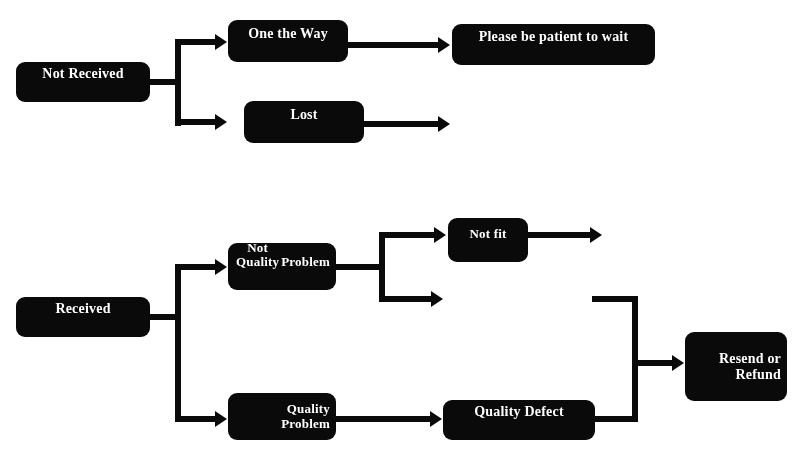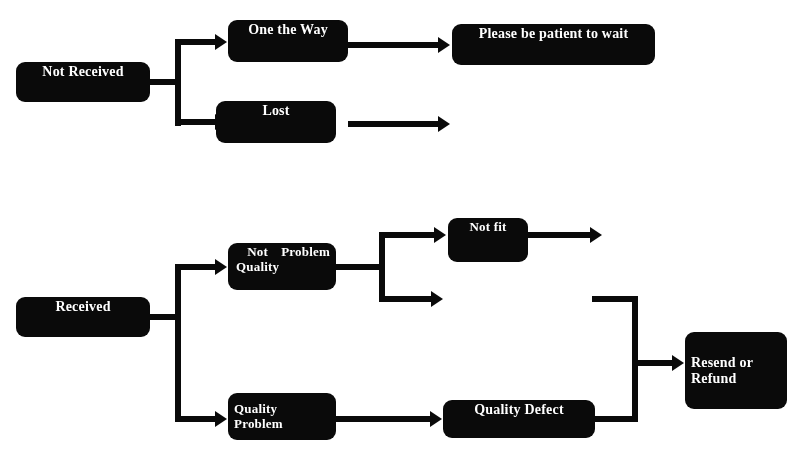--- a/index.html
+++ b/index.html
@@ -14,29 +14,29 @@
     background: #ffffff;
     overflow: hidden;
     font-family: "Liberation Serif", "DejaVu Serif", serif;
   }
   .node {
     position: absolute;
     background: #0a0a0a;
     color: #ffffff;
     border-radius: 9px;
     display: flex;
-    align-items: flex-start;
+    align-items: flex-end;
     justify-content: center;
     text-align: center;
     font-weight: bold;
     font-family: "Liberation Serif", "DejaVu Serif", serif;
     line-height: 1.12;
     letter-spacing: 0.2px;
     box-sizing: border-box;
-    padding: 2px 6px;
+    padding: 20px 6px;
     z-index: 3;
   }
   .edge {
     position: absolute;
     background: #0a0a0a;
     z-index: 1;
   }
   .edge.h { height: 6px; }
   .edge.v { width: 6px; }
   .arrow {
@@ -72,21 +72,21 @@
     <span>One the Way</span>
   </div>
 
   <div class="edge h" style="left:348px; top:42px; width:92px;"></div>
   <div class="arrow" style="left:438px; top:37px;"></div>
 
   <div class="node" style="left:452px; top:24px; width:203px; height:41px; font-size:14px;">
     <span>Please be patient to wait</span>
   </div>
 
-  <div class="node" style="left:216px; top:101px; width:120px; height:42px; font-size:14px;">
+  <div class="node" style="left:244px; top:101px; width:120px; height:42px; font-size:14px;">
     <span>Lost</span>
   </div>
 
   <div class="edge h" style="left:348px; top:121px; width:92px;"></div>
   <div class="arrow" style="left:438px; top:116px;"></div>
 
 
   <div class="node" style="left:16px; top:297px; width:134px; height:40px; font-size:14px;">
     <span>Received</span>
   </div>
@@ -136,18 +136,18 @@
   <div class="node" style="left:443px; top:400px; width:152px; height:38px; font-size:14px;">
     <span>Quality Defect</span>
   </div>
 
   <div class="edge h" style="left:592px; top:296px; width:46px;"></div>
   <div class="edge h" style="left:592px; top:416px; width:46px;"></div>
   <div class="edge v" style="left:632px; top:296px; height:126px;"></div>
   <div class="edge h" style="left:632px; top:360px; width:42px;"></div>
   <div class="arrow" style="left:672px; top:355px;"></div>
 
-  <div class="node" style="left:685px; top:332px; width:102px; height:77px; font-size:14px; flex-direction:column;">
+  <div class="node" style="left:685px; top:332px; width:102px; height:69px; font-size:14px; flex-direction:column;">
     <span>Resend or</span>
     <span>Refund</span>
   </div>
 
 </div>
 
 </body></html>

